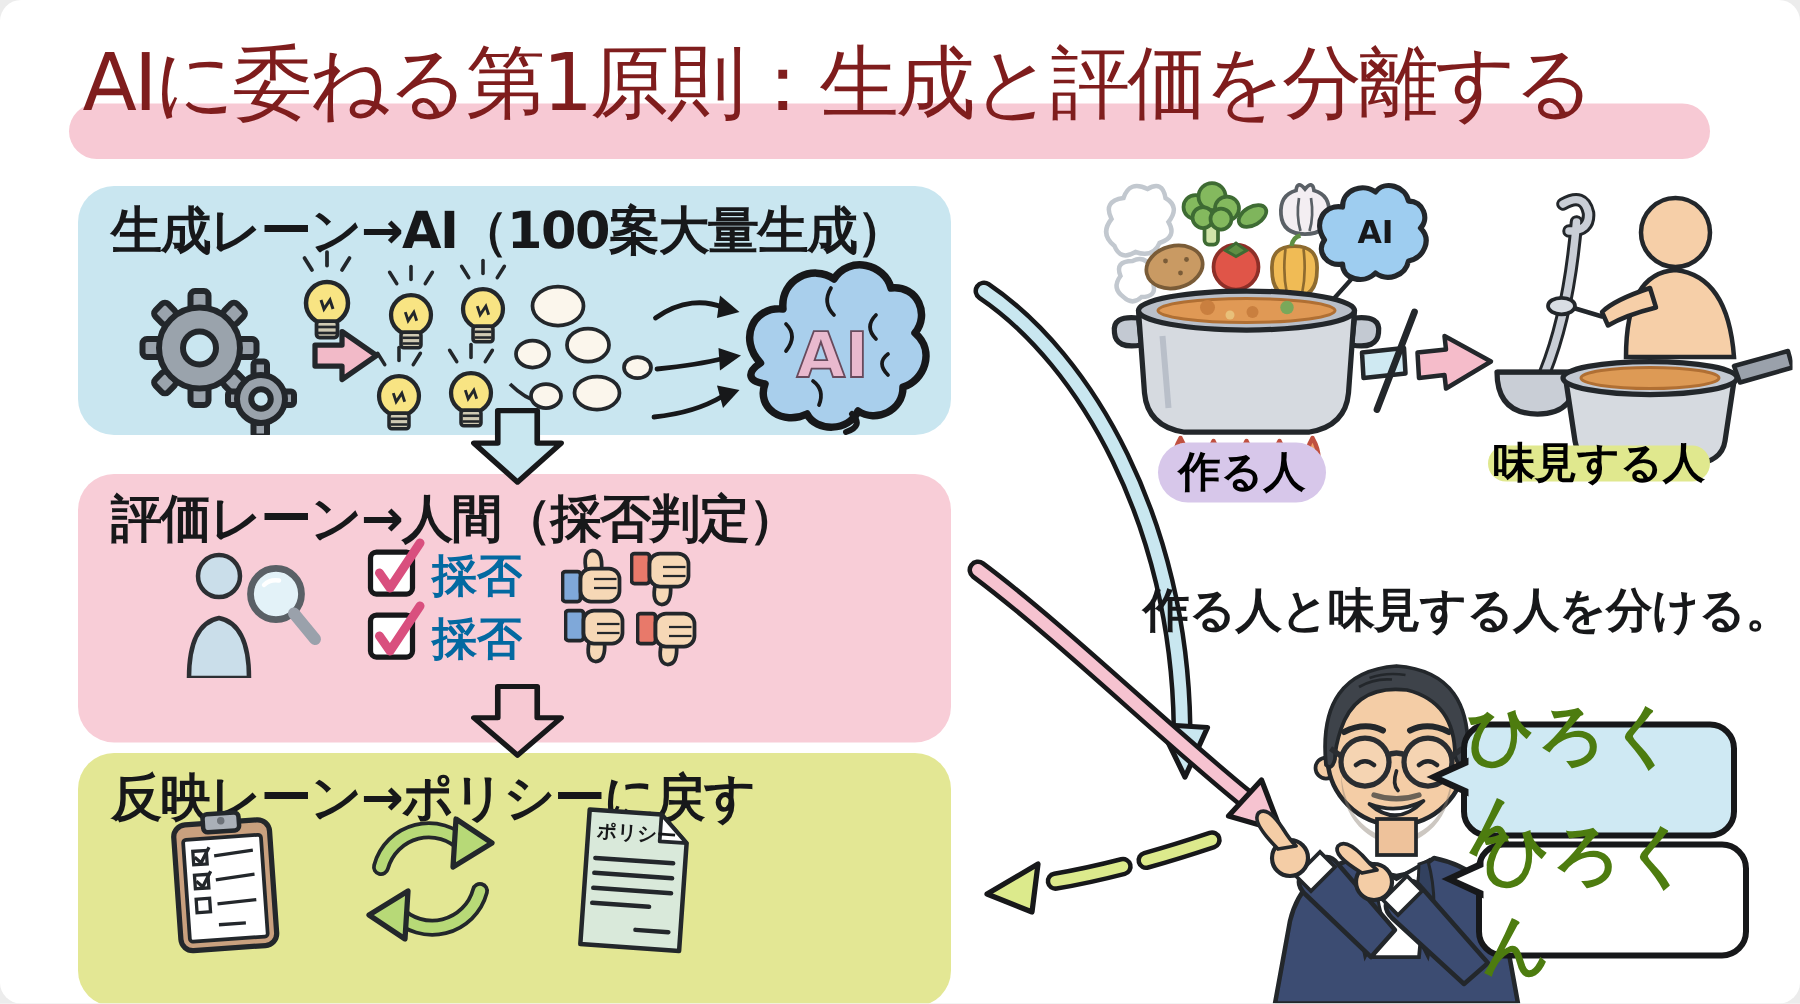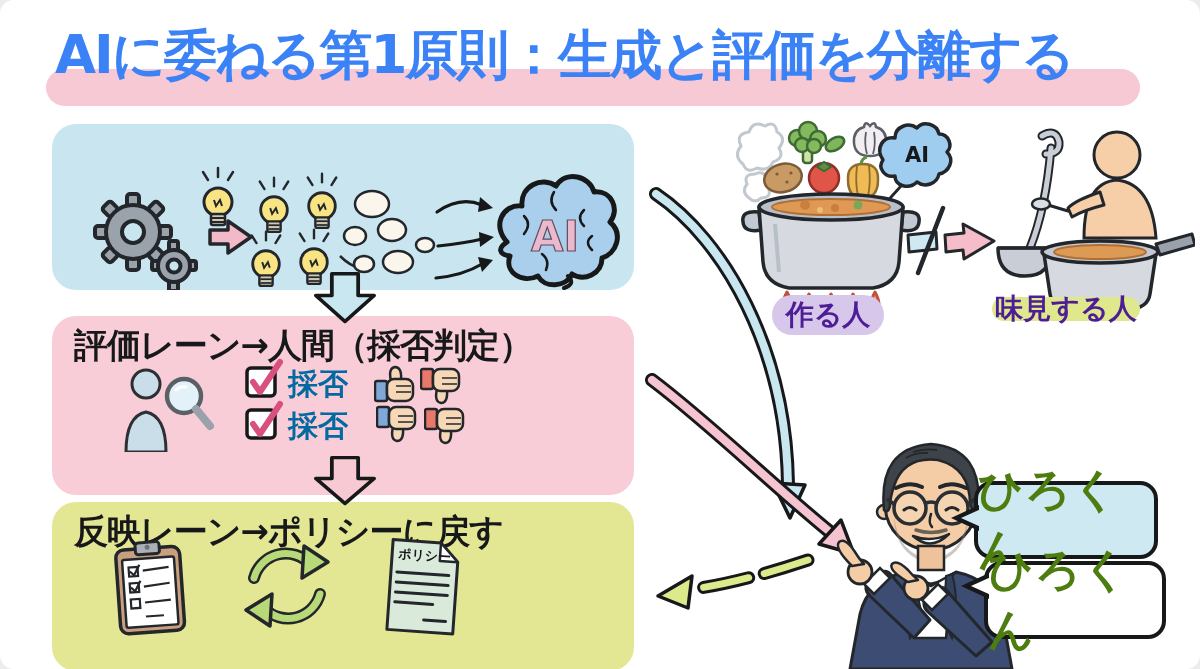--- a/index.html
+++ b/index.html
@@ -1,31 +1,31 @@
 <!DOCTYPE html>
 <html><head>
 <meta charset="utf-8">
 <style>
   html,body{margin:0;padding:0;background:#ececec;}
   *{box-sizing:border-box;font-family:"DejaVu Sans",sans-serif;}
   #canvas{position:relative;width:1200px;height:669px;background:#ffffff;border-radius:14px;overflow:hidden;margin:0 auto;}
   .abs{position:absolute;}
   
   .title-hl{left:46px;top:69px;width:1094px;height:37px;background:#f7c9d4;border-radius:19px;z-index:1;}
-  .title{left:55px;top:20px;font-size:53px;font-weight:700;letter-spacing:-2px;color:#3b82f6;white-space:nowrap;z-index:2;}
+  .title{left:55px;top:20px;font-size:53px;font-weight:400;letter-spacing:-2px;color:#7f1d1d;white-space:nowrap;z-index:2;}
   
   .lane{left:52px;width:582px;border-radius:24px;z-index:2;}
   .lane1{top:124px;height:166px;background:#c9e6f0;}
   .lane2{top:316px;height:179px;background:#f8cdd7;}
   .lane3{top:502px;height:169px;background:#e3e794;}
   .lane-h{position:absolute;left:22px;top:7px;font-size:34px;font-weight:700;letter-spacing:-1px;color:#17181a;white-space:nowrap;}
   .check-label{position:absolute;font-size:30px;font-weight:700;color:#0369a1;}
   .down-arrow{z-index:3;}
   
-  .pill{display:flex;align-items:center;justify-content:center;border-radius:20px;font-size:28px;font-weight:700;color:#4c1d95;z-index:2;}
+  .pill{display:flex;align-items:center;justify-content:center;border-radius:20px;font-size:28px;font-weight:700;color:#000000;z-index:2;}
   .pill-maker{left:772px;top:295px;width:112px;height:40px;background:#d7c7ea;}
   .pill-taster{left:992px;top:297px;width:148px;height:24px;background:#e0e88e;}
   .caption{left:762px;font-size:31px;font-weight:700;letter-spacing:-0.5px;color:#17181a;white-space:nowrap;z-index:2;}
   .caption1{top:344px;} .caption2{top:386px;}
   
   .bubble{border:4px solid #17181a;border-radius:18px;display:flex;align-items:center;justify-content:center;z-index:4;}
   .bubble span{font-size:45px;font-weight:700;color:#4d7c0f;letter-spacing:1px;font-family:Liberation Serif, serif;}
   .bubble1{left:974px;top:481px;width:184px;height:78px;background:#cfe9f3;}
   .bubble2{left:984px;top:561px;width:182px;height:78px;background:#ffffff;}
   .bubble .tail-b{position:absolute;left:-27px;width:0;height:0;border-top:13px solid transparent;border-bottom:13px solid transparent;border-right:28px solid #17181a;}
@@ -38,20 +38,21 @@
 </style>
 </head>
 <body>
 
 <div id="canvas">
 
   <div class="abs title-hl"></div>
   <div class="abs title">AIに委ねる第1原則：生成と評価を分離する</div>
 
   <div class="abs lane lane1">
+    <div class="lane-h">生成レーン→AI（100案大量生成）</div>
     <svg class="abs" style="left:0;top:0" width="582" height="166" viewBox="0 0 582 166">
       <defs>
         <g id="bulbG">
           <line x1="-10" y1="-22" x2="-15" y2="-30" stroke="#23272b" stroke-width="2.5" stroke-linecap="round"></line>
           <line x1="0" y1="-25" x2="0" y2="-34" stroke="#23272b" stroke-width="2.5" stroke-linecap="round"></line>
           <line x1="10" y1="-22" x2="15" y2="-30" stroke="#23272b" stroke-width="2.5" stroke-linecap="round"></line>
           <circle cx="0" cy="0" r="14" fill="#f8e483" stroke="#23272b" stroke-width="3"></circle>
           <path d="M -4 -2 L -2 4 L 2 -2 L 4 4" fill="none" stroke="#23272b" stroke-width="2"></path>
           <rect x="-7" y="12" width="14" height="11" rx="2" fill="#cfc9b2" stroke="#23272b" stroke-width="2.5"></rect>
           <line x1="-6" y1="16" x2="6" y2="16" stroke="#23272b" stroke-width="1.8"></line>
@@ -335,20 +336,21 @@
       <ellipse cx="120" cy="134" rx="46" ry="7" fill="#dd9a55" stroke="#b06f33" stroke-width="2"></ellipse>
     </g>
   </svg>
 
   <div class="abs pill pill-maker">
     <span>作る人</span>
   </div>
   <div class="abs pill pill-taster">
     <span>味見する人</span>
   </div>
+  <div class="abs caption caption2">作る人と味見する人を分ける。</div>
 
   <svg class="abs overlay" style="left:628px;top:178px" width="270" height="440" viewBox="0 0 270 440">
     <g>
       <path d="M 28 16 C 96 62 158 170 160 306" fill="none" stroke="#17181a" stroke-width="14" stroke-linecap="round"></path>
       <path d="M 28 16 C 96 62 158 170 160 306" fill="none" stroke="#c9e7f0" stroke-width="8" stroke-linecap="round"></path>
       <polygon points="145,305 177,307 162,340" fill="#c9e7f0" stroke="#17181a" stroke-width="3.5" stroke-linejoin="round"></polygon>
     </g>
     <g>
       <path d="M 24 202 C 80 244 150 312 202 354" fill="none" stroke="#17181a" stroke-width="14" stroke-linecap="round"></path>
       <path d="M 24 202 C 80 244 150 312 202 354" fill="none" stroke="#f6c3d0" stroke-width="8" stroke-linecap="round"></path>

